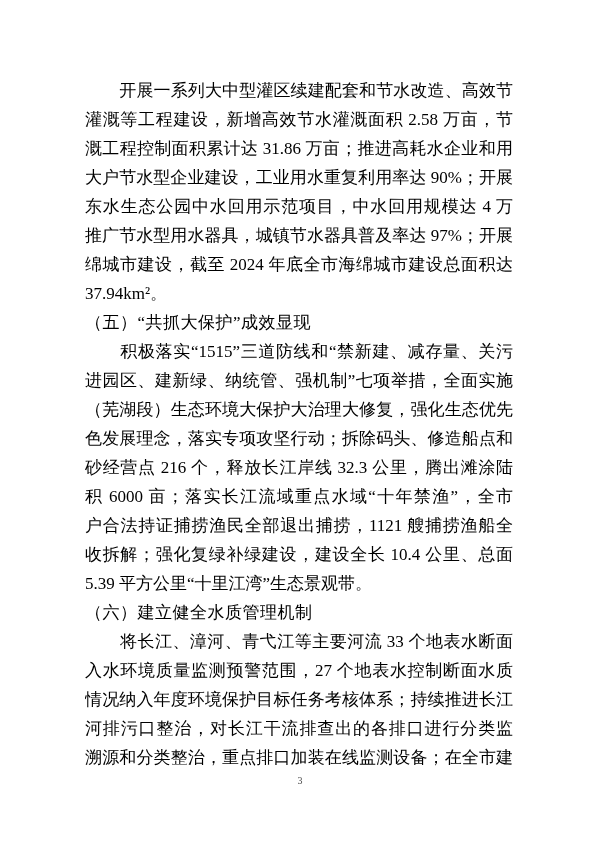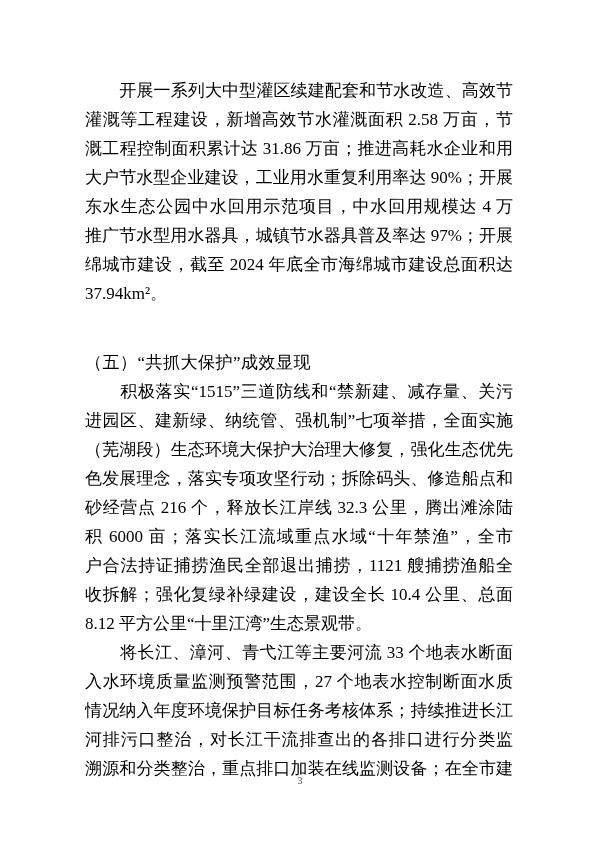--- a/index.html
+++ b/index.html
@@ -31,21 +31,20 @@
     text-justify: inter-character;
     overflow: hidden;
   }
   .line.para-end,
   .line.heading {
     text-align: left;
     text-align-last: left;
   }
   .line.heading {
     letter-spacing: 0.5px;
-    margin-top: 40px;
   }
   .page-number {
     position: absolute;
     left: 0;
     top: 774px;
     width: 100%;
     text-align: center;
     font-size: 10px;
     color: #4a4a4a;
     line-height: 14px;
@@ -66,21 +65,22 @@
       <div class="line para-end">37.94km²。</div>
       <div class="line heading">（五）“共抓大保护”成效显现</div>
       <div class="line">　　积极落实“1515”三道防线和“禁新建、减存量、关污源、</div>
       <div class="line">进园区、建新绿、纳统管、强机制”七项举措，全面实施长江</div>
       <div class="line">（芜湖段）生态环境大保护大治理大修复，强化生态优先绿</div>
       <div class="line">色发展理念，落实专项攻坚行动；拆除码头、修造船点和黄</div>
       <div class="line">砂经营点 216 个，释放长江岸线 32.3 公里，腾出滩涂陆域面</div>
       <div class="line">积 6000 亩；落实长江流域重点水域“十年禁渔”，全市 1159</div>
       <div class="line">户合法持证捕捞渔民全部退出捕捞，1121 艘捕捞渔船全部回</div>
       <div class="line">收拆解；强化复绿补绿建设，建设全长 10.4 公里、总面积</div>
-      <div class="line para-end">8.12 平方公里“十里江湾”生态景观带。</div>
+      <div class="line para-end">5.39 平方公里“十里江湾”生态景观带。</div>
+      <div class="line heading">（六）建立健全水质管理机制</div>
       <div class="line">　　将长江、漳河、青弋江等主要河流 33 个地表水断面纳</div>
       <div class="line">入水环境质量监测预警范围，27 个地表水控制断面水质达标</div>
       <div class="line">情况纳入年度环境保护目标任务考核体系；持续推进长江入</div>
       <div class="line">河排污口整治，对长江干流排查出的各排口进行分类监测、</div>
       <div class="line">溯源和分类整治，重点排口加装在线监测设备；在全市建立</div>
     </div>
   <div class="page-number">3</div>
 </div>
 
 </body></html>

